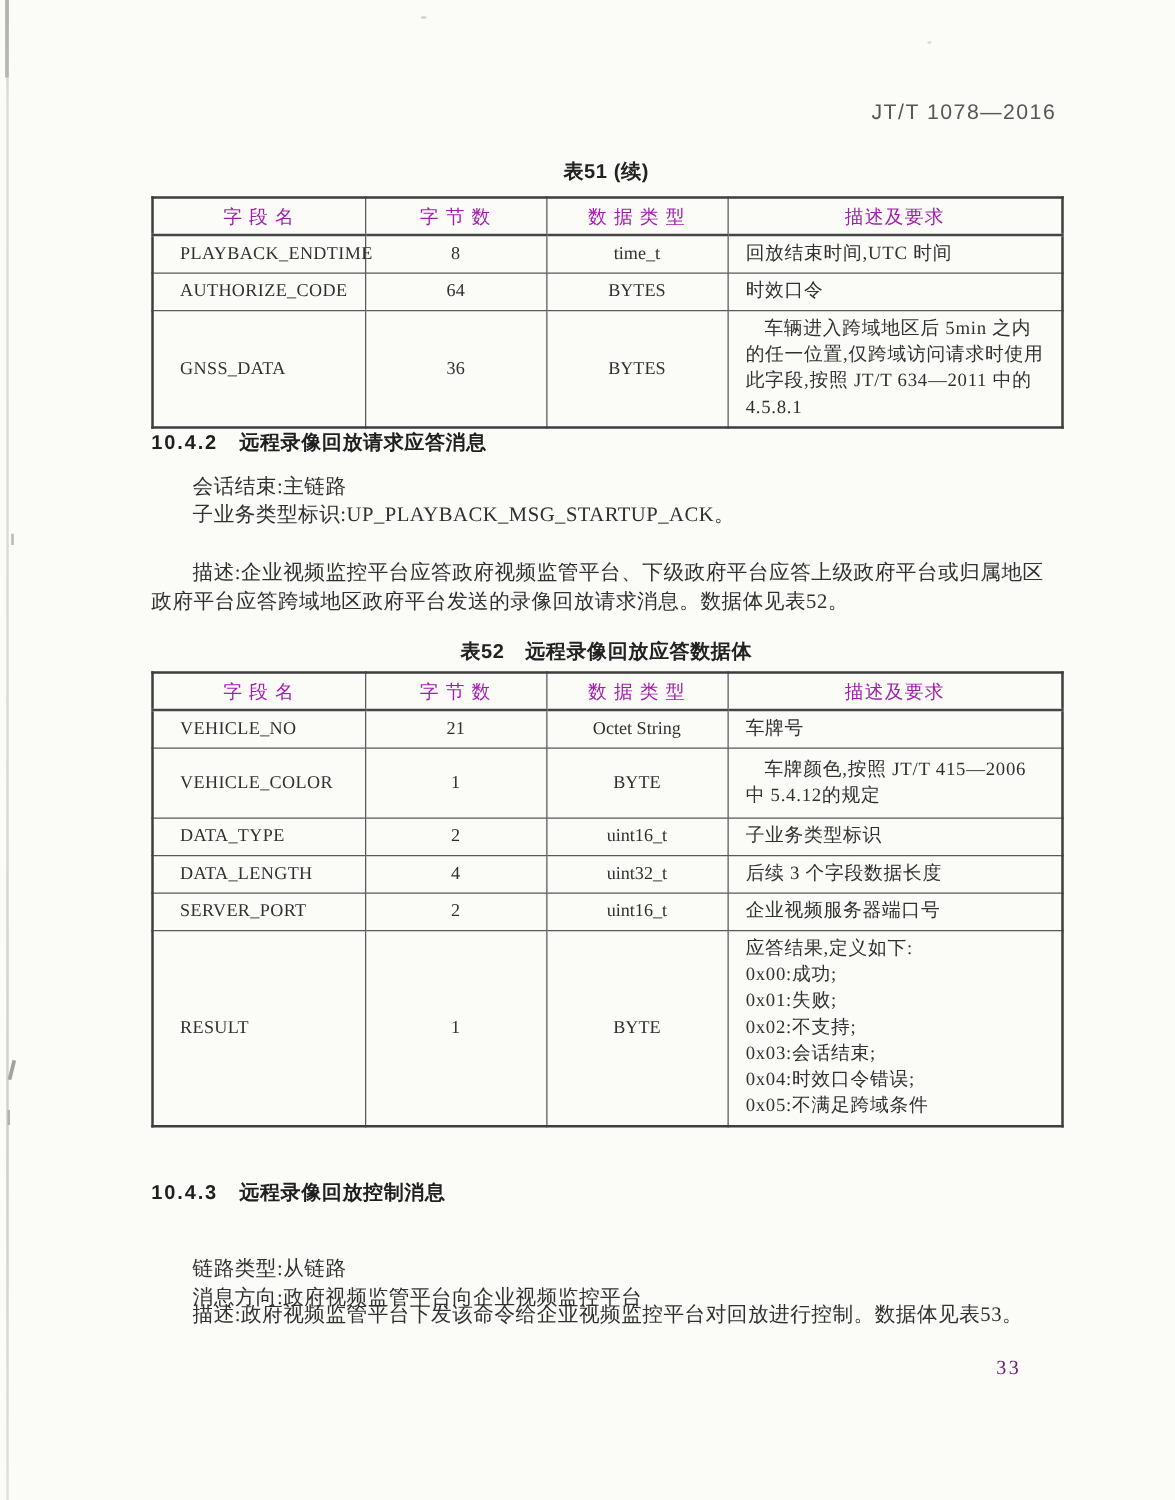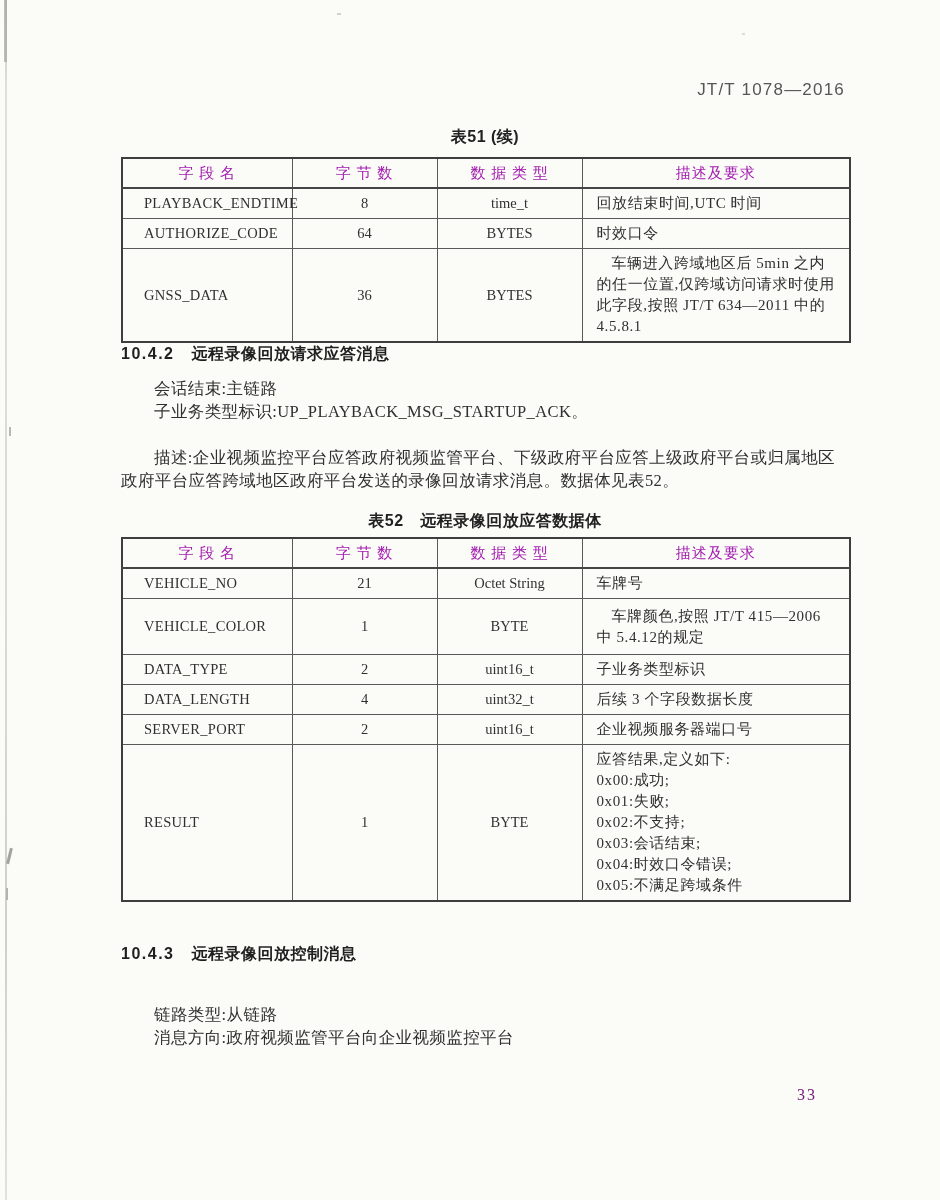--- a/index.html
+++ b/index.html
@@ -217,16 +217,17 @@
     </tbody>
   </table>
 
   <div class="sec-head" id="sec1043">
     <span class="sec-num">10.4.3</span><span>远程录像回放控制消息</span>
   </div>
   <div class="body-block" id="lines1043">
     <div class="ln">链路类型:从链路</div>
     <div class="ln">消息方向:政府视频监管平台向企业视频监控平台</div>
   </div>
+  <div class="body-block para" id="para1043">描述:政府视频监管平台下发该命令给企业视频监控平台对回放进行控制。数据体见表53。</div>
 
   <div class="page-number">33</div>
 
 </div>
 
 </body></html>

